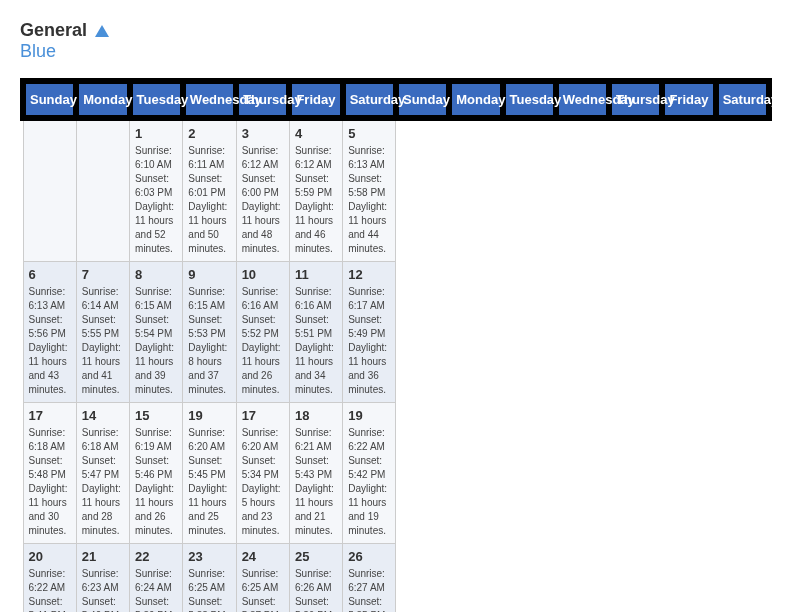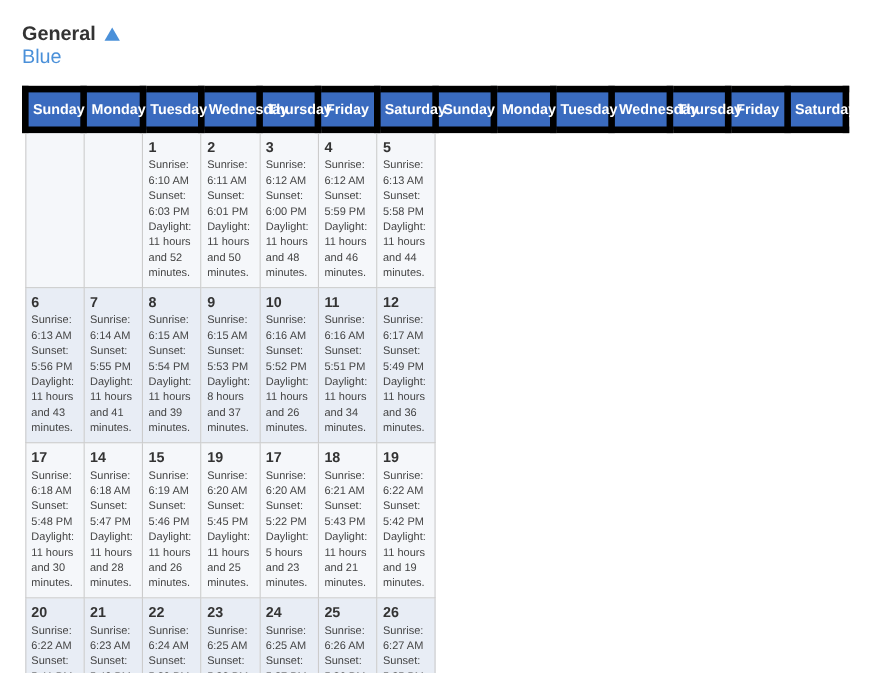--- a/index.html
+++ b/index.html
@@ -212,21 +212,21 @@
         </td>
         <td>
           <div class="day-number">19</div>
           <div class="cell-text">Sunrise: 6:20 AM</div>
           <div class="cell-text">Sunset: 5:45 PM</div>
           <div class="cell-text">Daylight: 11 hours and 25 minutes.</div>
         </td>
         <td>
           <div class="day-number">17</div>
           <div class="cell-text">Sunrise: 6:20 AM</div>
-          <div class="cell-text">Sunset: 5:22 PM</div>
+          <div class="cell-text">Sunset: 5:34 PM</div>
           <div class="cell-text">Daylight: 5 hours and 23 minutes.</div>
         </td>
         <td>
           <div class="day-number">18</div>
           <div class="cell-text">Sunrise: 6:21 AM</div>
           <div class="cell-text">Sunset: 5:43 PM</div>
           <div class="cell-text">Daylight: 11 hours and 21 minutes.</div>
         </td>
         <td>
           <div class="day-number">19</div>

